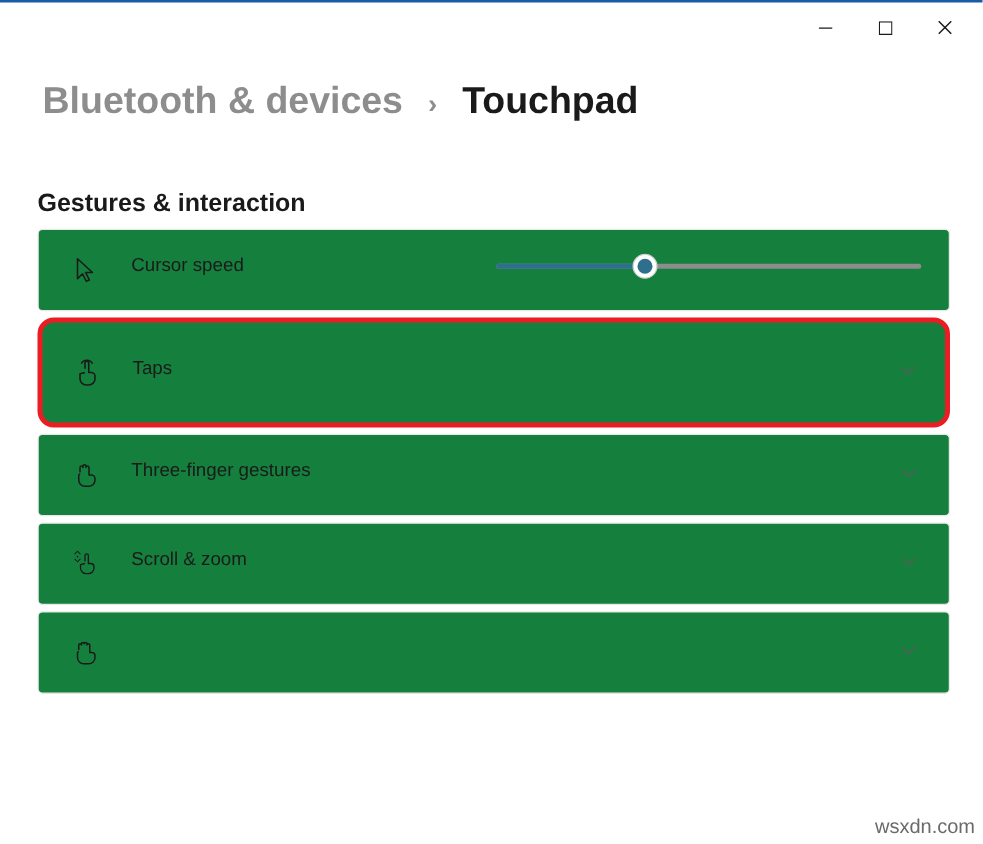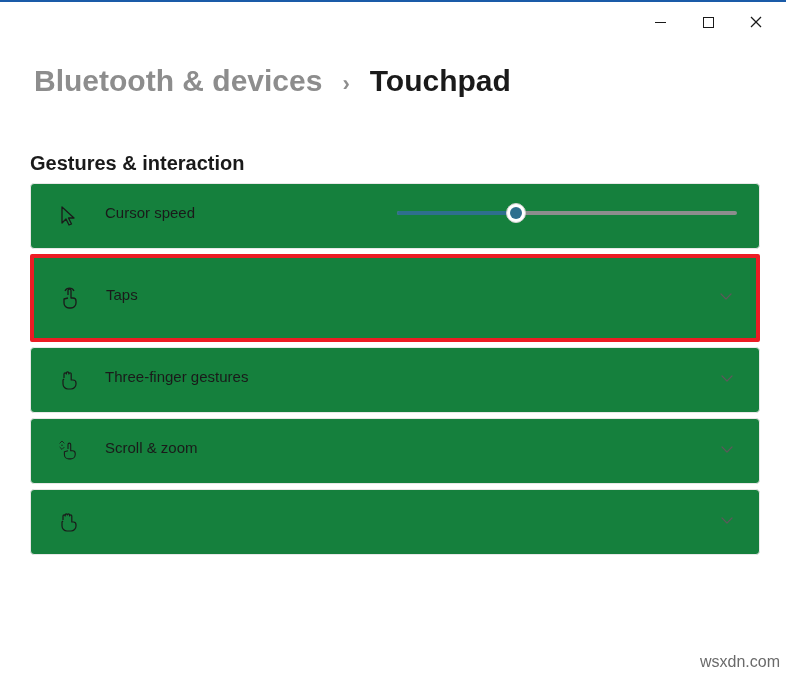--- a/index.html
+++ b/index.html
@@ -95,21 +95,21 @@
       border-radius: 4px;
       background: #15803d;
       margin-bottom: 5px;
       display: flex;
       align-items: flex-start;
       padding: 20px 22px 20px 26px;
       cursor: pointer;
     }
     .card.highlight {
       border: 4px solid #ec1c24;
-      border-radius: 2px;
+      border-radius: 13px;
       padding: 28px 20px 28px 24px;
     }
     
     .card-icon {
       width: 24px;
       height: 24px;
       display: flex;
       align-items: center;
       justify-content: center;
       flex-shrink: 0;

